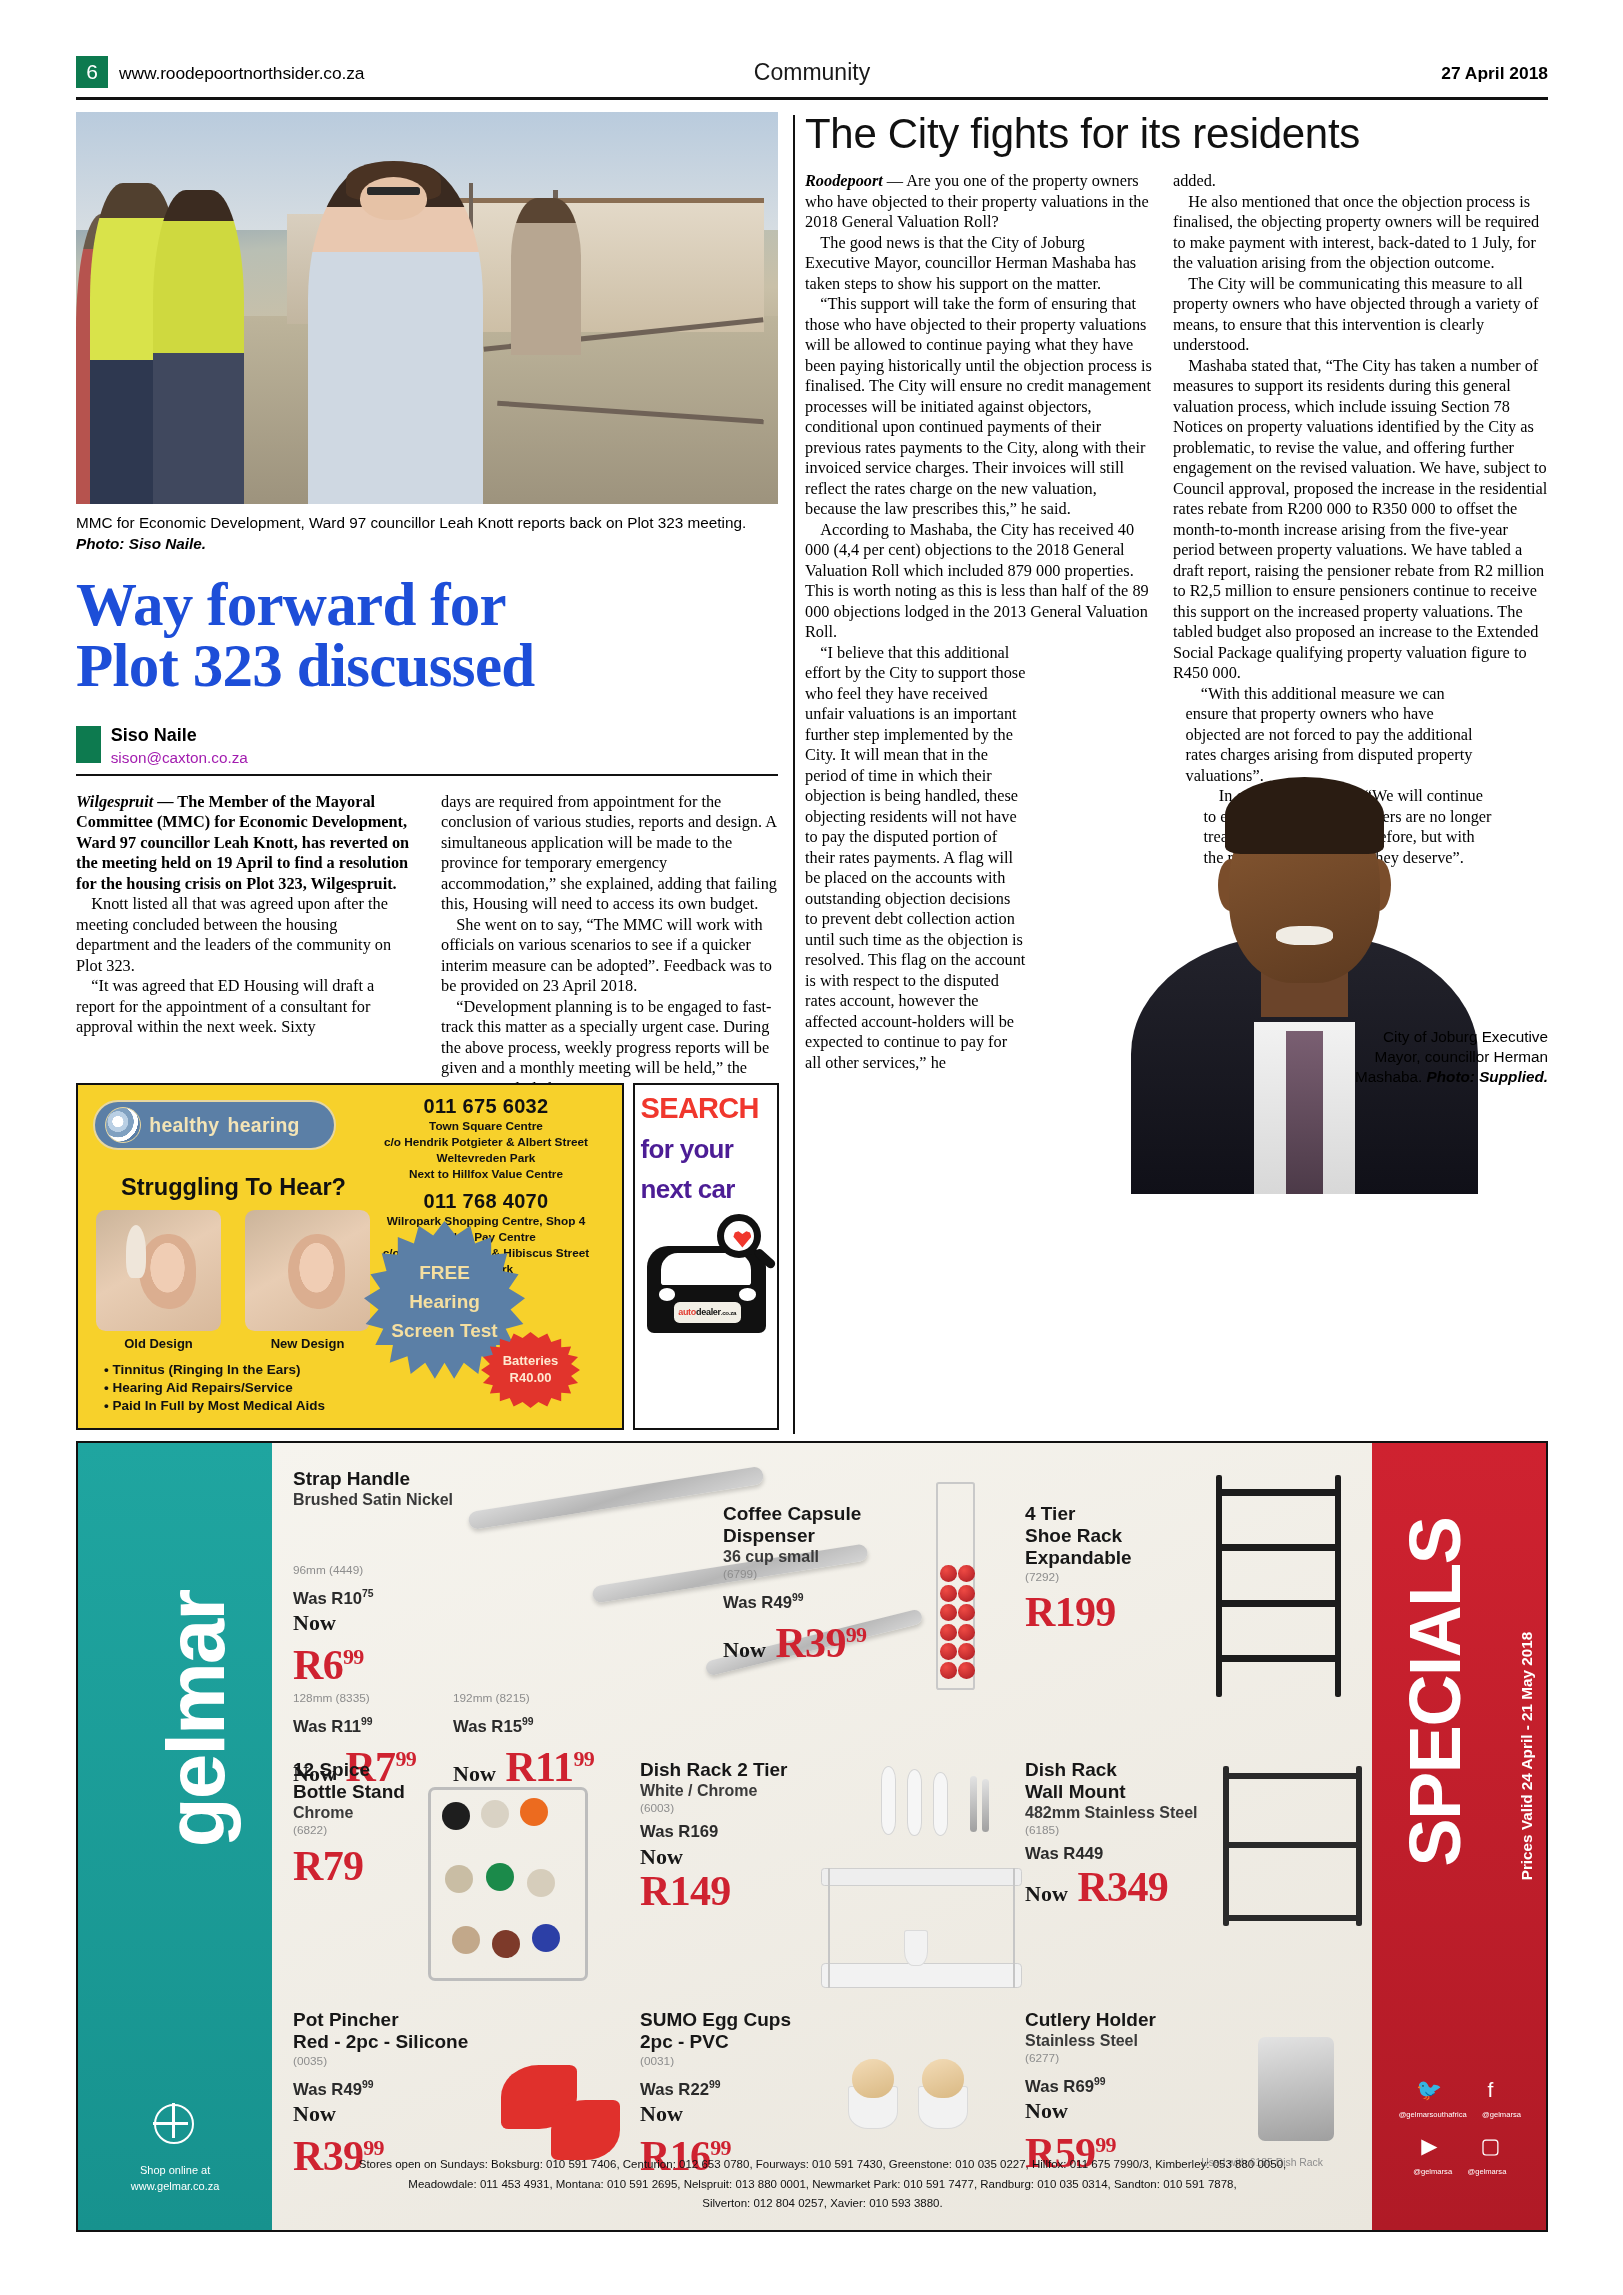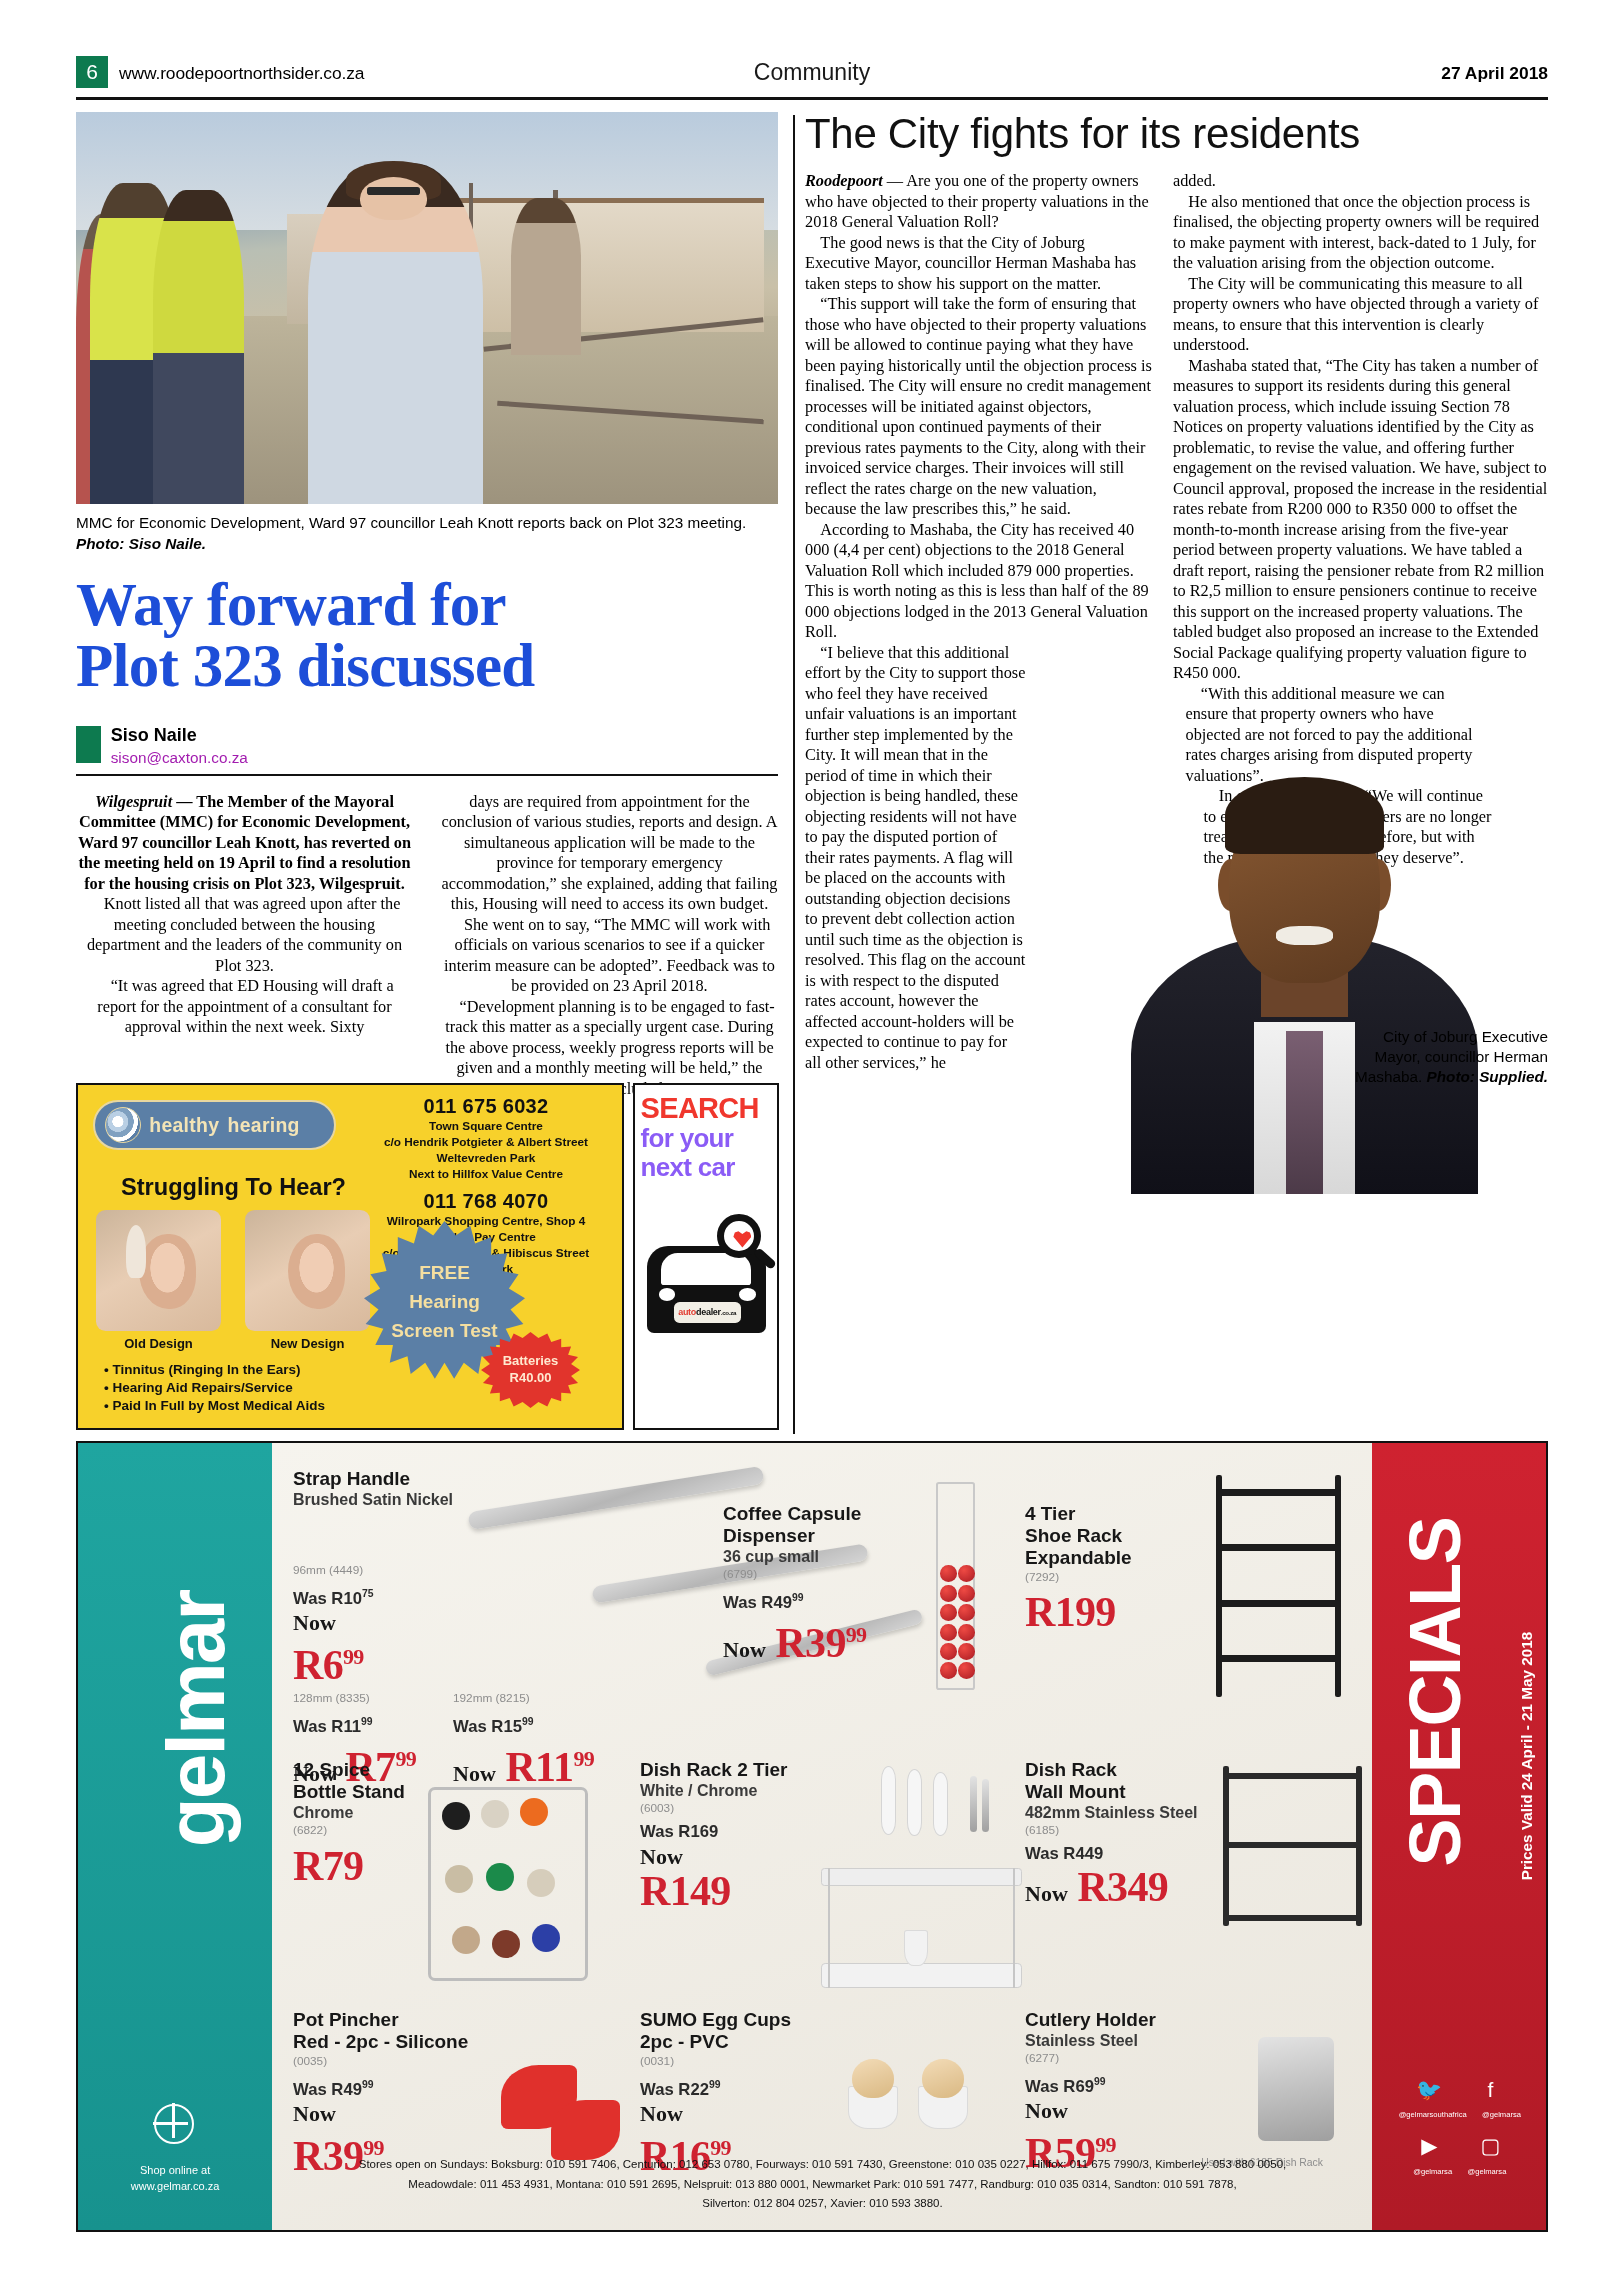--- a/index.html
+++ b/index.html
@@ -65,21 +65,21 @@
     font-size:61px; line-height:61px; letter-spacing:-0.7px; color:#1d4ed8;
   }
   .byline-row { margin-top:29px; display:flex; align-items:flex-start; gap:9.7px; }
   .byline-mark { width:25px; height:37px; background:#0d7a4f; flex:none; margin-top:1.4px;}
   .byline-name { font-size:18px; font-weight:bold; color:#000; line-height:21px;}
   .byline-mail { font-size:15.3px; color:#a21caf; line-height:19.4px; margin-top:2.1px;text-align:right;}
   .byline-rule { margin-top:7px; width:702px; height:2.1px; background:#111; }
 
   .body-2col { margin-top:15.3px; display:flex; gap:28px; }
   .bodycol { width:337px; font-family:"Liberation Serif", serif; font-size:16.3px; line-height:20.5px; text-align:left; color:#000;}
-  .bodycol p { margin-bottom:0; text-indent:15.3px;text-align:center; }
+  .bodycol p { margin-bottom:0; text-indent:15.3px; }
   .bodycol p.lead { text-indent:0; font-weight:bold; }
   .bodycol p.lead i { font-style:italic; }
   .bodycol p.noind { text-indent:0; }
 
   
   .right-col { position:absolute; left:805px; top:112px; width:743px; }
   .vrule { position:absolute; left:793px; top:115px; width:2.1px; height:1319px; background:#111;}
   .r-headline { font-size:42px; line-height:44px; color:#111; font-weight:400; letter-spacing:-0.3px;}
   .r-body { margin-top:15.3px; position:relative; }
   .r-c1 { position:absolute; left:0; top:0; width:347px; }
@@ -161,21 +161,21 @@
     display:flex; flex-direction:column; align-items:center; justify-content:center;
     color:#ffe9d0; font-weight:bold; font-size:13px; line-height:16.7px; text-align:center;
   }
 
   
   .ad-car {
     position:absolute; left:633px; top:1083px; width:146px; height:347px;
     background:#fff; border:2.1px solid #111; padding:7px 5.6px;
   }
   .car-search { font-size:29px; font-weight:bold; color:#f0372d; line-height:32px; letter-spacing:-0.7px;}
-  .car-line { font-size:26px; font-weight:bold; color:#8b5cf6; line-height:29px; letter-spacing:-0.7px;}
+  .car-line { font-size:26px; font-weight:bold; color:#4c1d95; line-height:29px; letter-spacing:-0.7px;margin-top:11px;}
   .car-art { position:absolute; left:9.7px; top:125px; width:125px; height:139px; }
   .car-body { position:absolute; left:2.8px; top:36px; width:119px; height:87px;
     background:#111; border-radius:21px 21px 7px 7px; }
   .car-wind { position:absolute; left:16.7px; top:43px; width:90px; height:32px;
     background:#fff; border-radius:16.7px 16.7px 2.8px 2.8px; }
   .car-plate { position:absolute; left:29px; top:92px; width:67px; height:21px; background:#f2efe6; border-radius:5.6px;
     font-size:9px; font-weight:bold; color:#111; text-align:center; line-height:21px; letter-spacing:-0.3px;}
   .car-plate em { color:#e23b30; font-style:normal; }
   .car-lamp { position:absolute; top:78px; width:16.7px; height:12.5px; background:#fff; border-radius:50%; }
   .car-lamp.l { left:14px; } .car-lamp.r { right:14px; }

